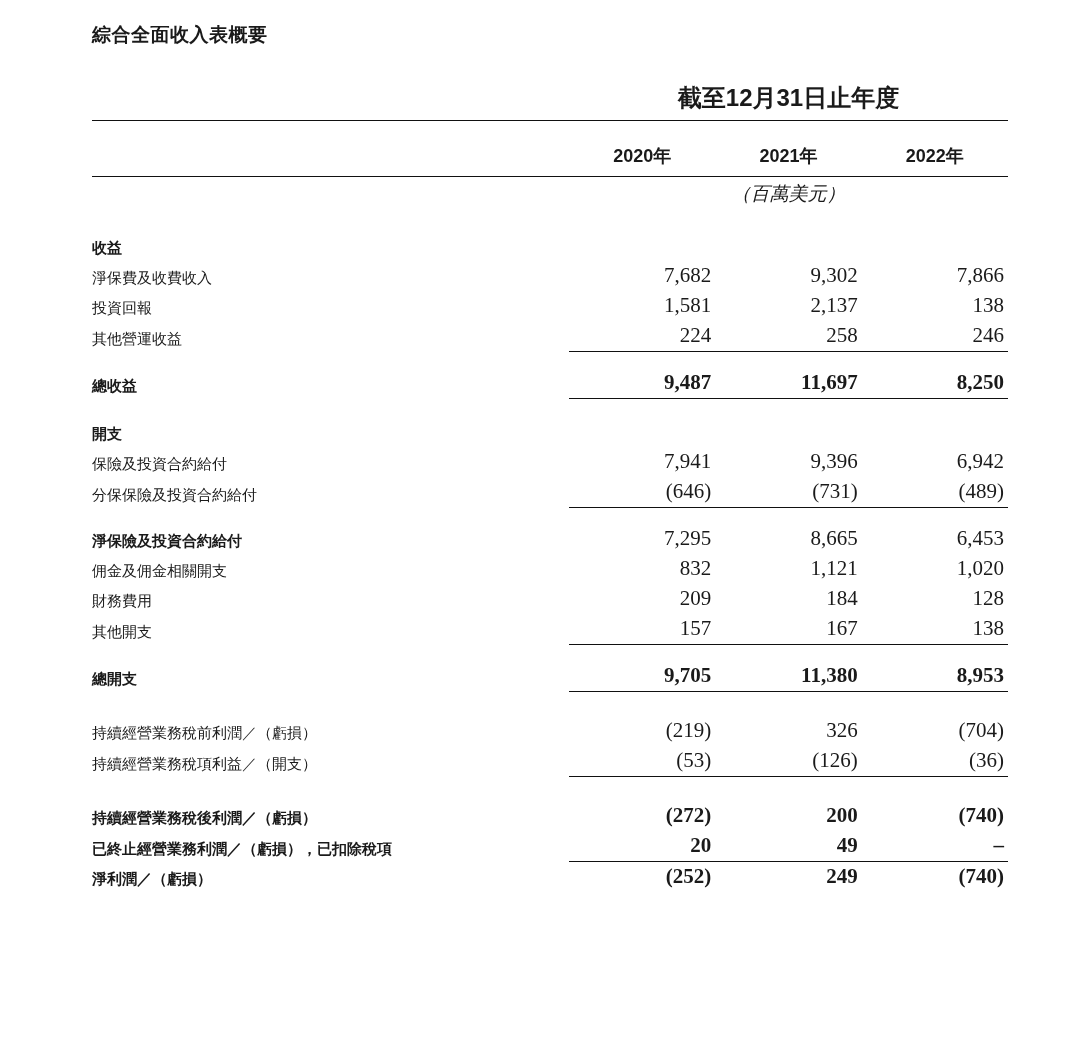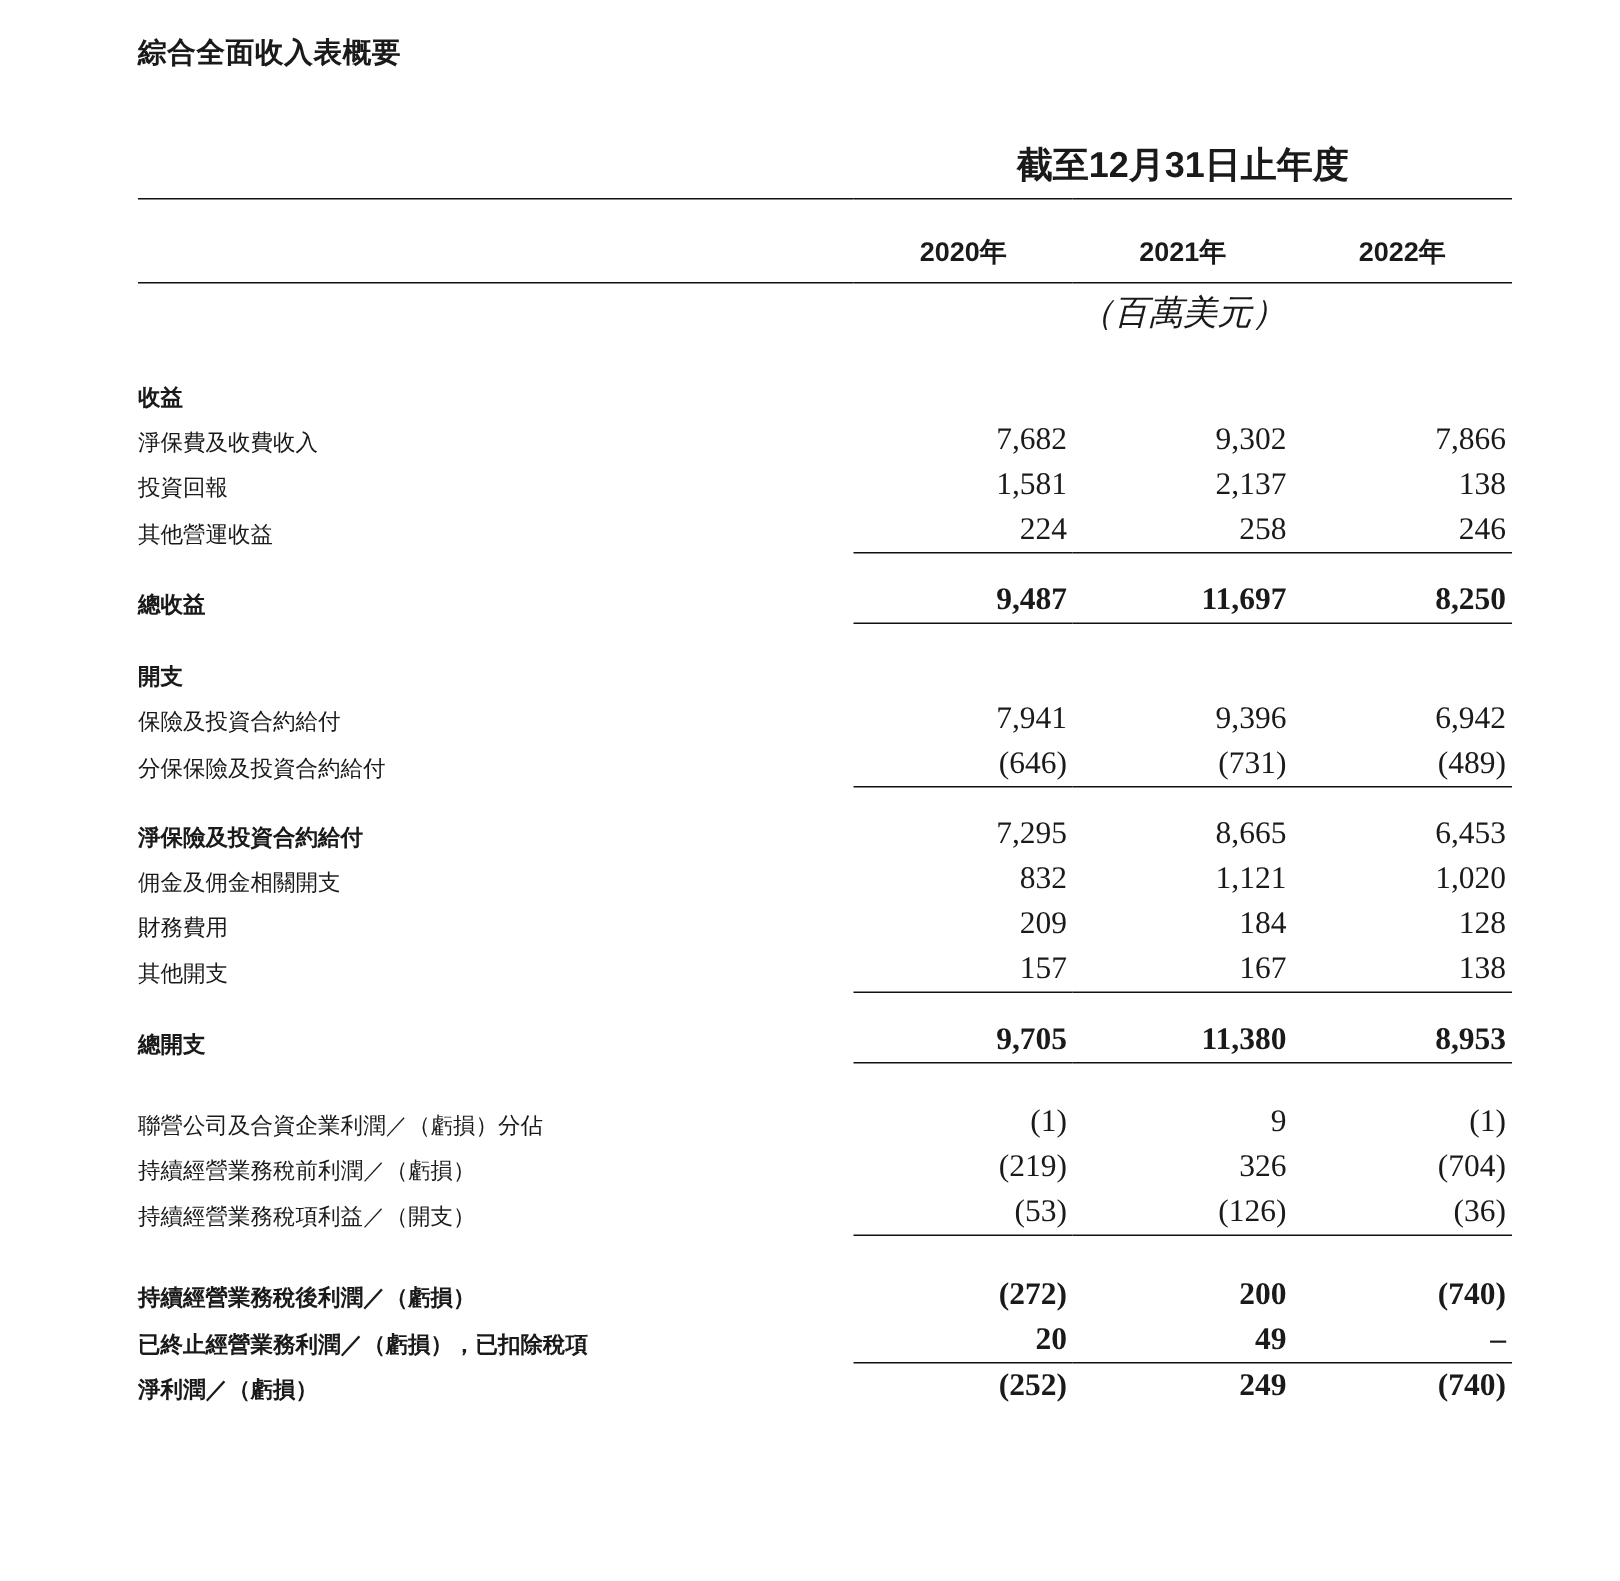--- a/index.html
+++ b/index.html
@@ -20,21 +20,21 @@
     width: 1080px;
     height: 1054px;
     box-sizing: border-box;
     padding: 22px 72px 0 92px;
   }
   .doc-title {
     font-family: Liberation Mono, monospace;
     font-weight: bold;
     font-size: 19px;
     letter-spacing: 0.5px;
-    margin: 0 0 46px 0;
+    margin: 0 0 34px 0;
   }
   table.fin {
     width: 916px;
     border-collapse: collapse;
     table-layout: fixed;
   }
   table.fin col.c-label { width: 476px; }
   table.fin col.c-num { width: 146px; }
 
   td, th {
@@ -65,21 +65,21 @@
   }
   .year-row td.num {
     text-align: center;
     font-family: "Liberation Sans", sans-serif;
     font-weight: bold;
     font-size: 18px;
     padding: 23px 0 8px 0;
   }
   .unit-row td.unit {
     text-align: center;
-    font-size: 23px;
+    font-size: 19px;
     font-style: italic;
     font-family: "Liberation Serif", serif;
     padding: 4px 0 6px 0;
   }
   .rule-under td { border-bottom: 1.2px solid #111; }
   .spacer-sm td { height: 16px; }
   .spacer-md td { height: 24px; }
   .underline-nums td.num { border-bottom: 1.2px solid #111; margin-top: 32px; }
 </style>
 </head>
@@ -229,26 +229,20 @@
         <td class="num">9,705</td>
         <td class="num">11,380</td>
         <td class="num">8,953</td>
       </tr>
 
       <tr class="spacer-md">
           <td colspan="4"></td>
         </tr>
 
       <tr>
-        <td class="label">聯營公司及合資企業利潤／（虧損）分佔</td>
-        <td class="num">(1)</td>
-        <td class="num">9</td>
-        <td class="num">(1)</td>
-      </tr>
-      <tr>
         <td class="label">持續經營業務稅前利潤／（虧損）</td>
         <td class="num">(219)</td>
         <td class="num">326</td>
         <td class="num">(704)</td>
       </tr>
       <tr class="underline-nums">
         <td class="label">持續經營業務稅項利益／（開支）</td>
         <td class="num">(53)</td>
         <td class="num">(126)</td>
         <td class="num">(36)</td>

